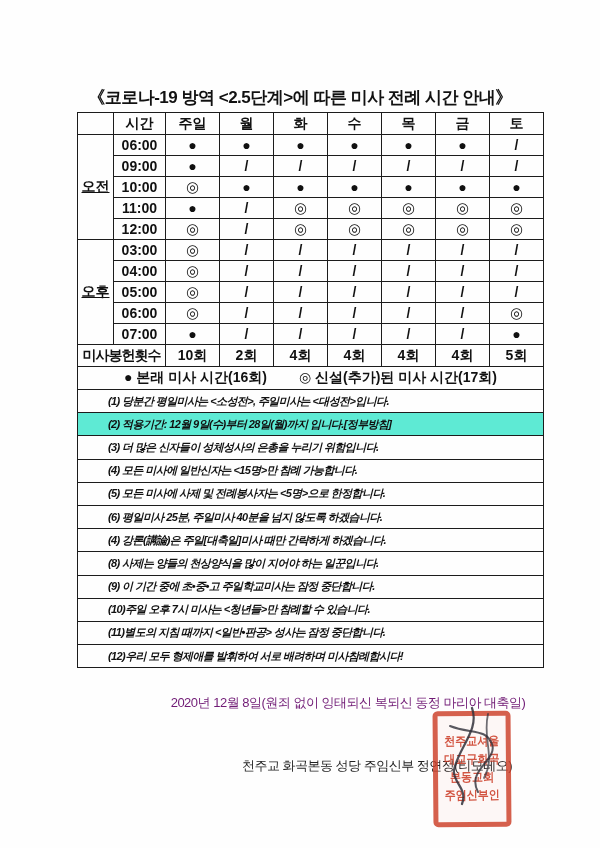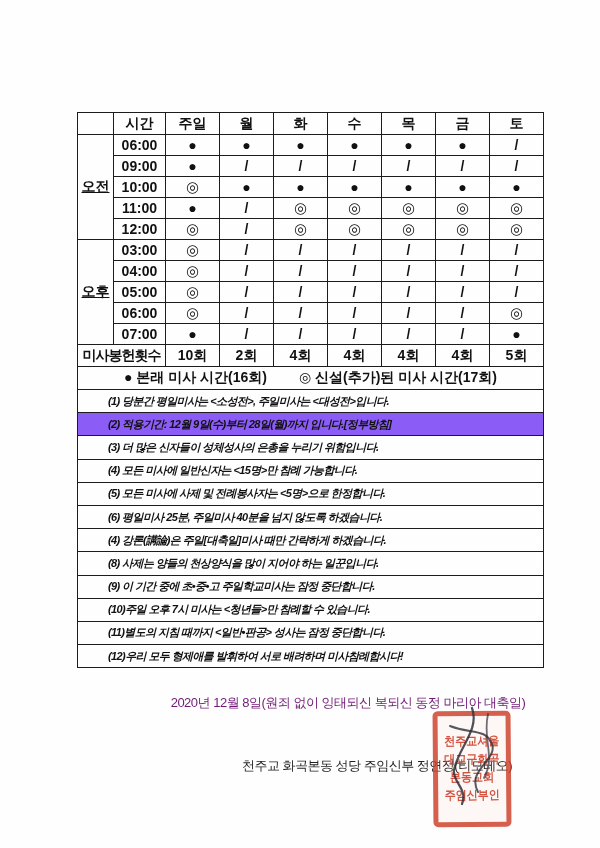--- a/index.html
+++ b/index.html
@@ -33,21 +33,21 @@
   td.sym.ring{font-size:15px;}
   tr.countrow td{height:21px;}
   td.count-label{font-size:14px;letter-spacing:-1px;}
   tr.legendrow td{height:22px;font-size:14px;}
   tr.legendrow span{margin:0 14px;}
   tr.noterow td{
     height:22.2px;text-align:left;padding-left:30px;font-size:11px;
     letter-spacing:-0.6px;
     font-style:italic;
   }
-  tr.noterow td.highlight{background:#8b5cf6;}
+  tr.noterow td.highlight{background:#5eead4;}
 
   .dateline{
     position:absolute;top:694px;left:0;width:100%;text-align:center;
     font-size:13px;font-weight:500;color:#701a75;letter-spacing:-0.5px;
     white-space:nowrap;
     margin-left:48px;
   }
   .signline{
     position:absolute;top:757px;left:0;width:512px;text-align:right;
     font-size:13px;font-weight:500;color:#222;letter-spacing:-0.5px;
@@ -64,20 +64,21 @@
   }
   .seal .seal-row{white-space:nowrap;transform:scaleX(0.92);}
 
   .sign-svg{position:absolute;left:410px;top:700px;}
 </style>
 </head>
 <body>
 
 <div class="page">
 
+  <div class="title">《코로나-19 방역 &lt;2.5단계&gt;에 따른 미사 전례 시간 안내》</div>
 
   <table class="schedule">
     <colgroup>
       <col style="width:36px">
         <col style="width:52px">
       <col style="width:54px">
         <col style="width:54px">
         <col style="width:54px">
       <col style="width:54px">
         <col style="width:54px">

